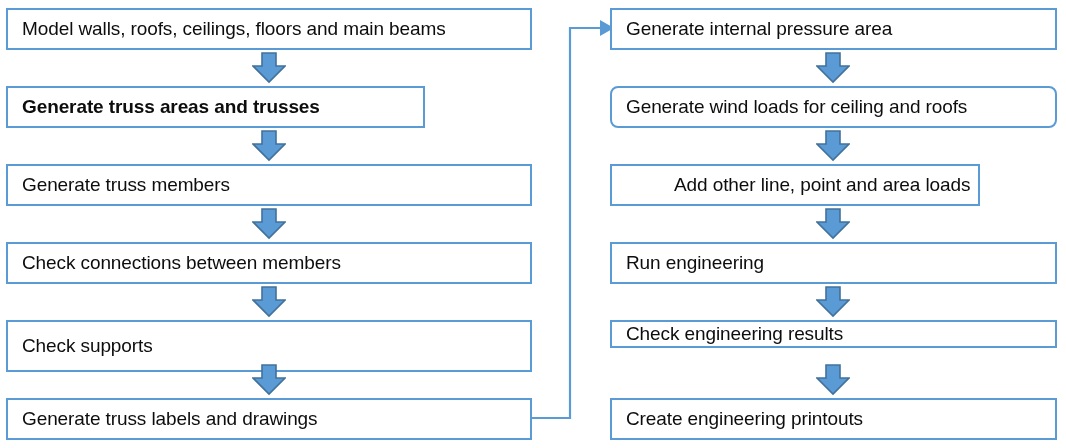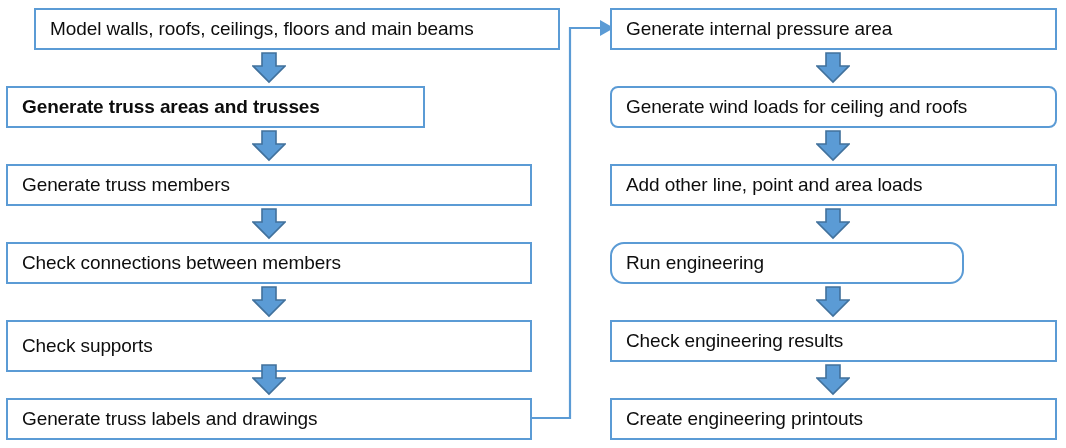--- a/index.html
+++ b/index.html
@@ -74,21 +74,21 @@
 
 <div id="canvas">
 
   <svg id="connector" viewBox="0 0 1066 448" xmlns="http://www.w3.org/2000/svg">
     <polyline points="532,418 570,418 570,28 600,28" fill="none" stroke="#5B9BD5" stroke-width="2.2"></polyline>
     <polygon points="600,20 614,28 600,36" fill="#5B9BD5"></polygon>
   </svg>
 
   <div class="col" id="col-left">
 
-    <div class="node" style="left:0; top:8px; width:526px; height:42px;margin-left:28px;">
+    <div class="node" style="left:0; top:8px; width:526px; height:42px;">
       <span class="node-label">Model walls, roofs, ceilings, floors and main beams</span>
     </div>
 
     <div class="arrow-down" style="left:246px; top:52px;">
       <svg viewBox="0 0 34 32" xmlns="http://www.w3.org/2000/svg">
         <polygon points="10,1 24,1 24,14 33,14 17,30 1,14 10,14" fill="#5B9BD5" stroke="#41719C" stroke-width="1.6" stroke-linejoin="miter"></polygon>
       </svg>
     </div>
 
     <div class="node" style="left:0; top:86px; width:419px; height:42px;font-weight:bold;">
@@ -152,41 +152,41 @@
     <div class="node" style="left:0; top:86px; width:447px; height:42px;border-radius:8px;">
       <span class="node-label">Generate wind loads for ceiling and roofs</span>
     </div>
 
     <div class="arrow-down" style="left:206px; top:130px;">
       <svg viewBox="0 0 34 32" xmlns="http://www.w3.org/2000/svg">
         <polygon points="10,1 24,1 24,14 33,14 17,30 1,14 10,14" fill="#5B9BD5" stroke="#41719C" stroke-width="1.6" stroke-linejoin="miter"></polygon>
       </svg>
     </div>
 
-    <div class="node" style="left:0; top:164px; width:447px; height:42px;">
+    <div class="node" style="left:0; top:164px; width:370px; height:42px;padding-left:48px;">
       <span class="node-label">Add other line, point and area loads</span>
     </div>
 
     <div class="arrow-down" style="left:206px; top:208px;">
       <svg viewBox="0 0 34 32" xmlns="http://www.w3.org/2000/svg">
         <polygon points="10,1 24,1 24,14 33,14 17,30 1,14 10,14" fill="#5B9BD5" stroke="#41719C" stroke-width="1.6" stroke-linejoin="miter"></polygon>
       </svg>
     </div>
 
-    <div class="node" style="left:0; top:242px; width:354px; height:42px;border-radius:14px;">
+    <div class="node" style="left:0; top:242px; width:447px; height:42px;">
       <span class="node-label">Run engineering</span>
     </div>
 
     <div class="arrow-down" style="left:206px; top:286px;">
       <svg viewBox="0 0 34 32" xmlns="http://www.w3.org/2000/svg">
         <polygon points="10,1 24,1 24,14 33,14 17,30 1,14 10,14" fill="#5B9BD5" stroke="#41719C" stroke-width="1.6" stroke-linejoin="miter"></polygon>
       </svg>
     </div>
 
-    <div class="node" style="left:0; top:320px; width:447px; height:42px;">
+    <div class="node" style="left:0; top:320px; width:447px; height:28px;">
       <span class="node-label">Check engineering results</span>
     </div>
 
     <div class="arrow-down" style="left:206px; top:364px;">
       <svg viewBox="0 0 34 32" xmlns="http://www.w3.org/2000/svg">
         <polygon points="10,1 24,1 24,14 33,14 17,30 1,14 10,14" fill="#5B9BD5" stroke="#41719C" stroke-width="1.6" stroke-linejoin="miter"></polygon>
       </svg>
     </div>
 
     <div class="node" style="left:0; top:398px; width:447px; height:42px;">

